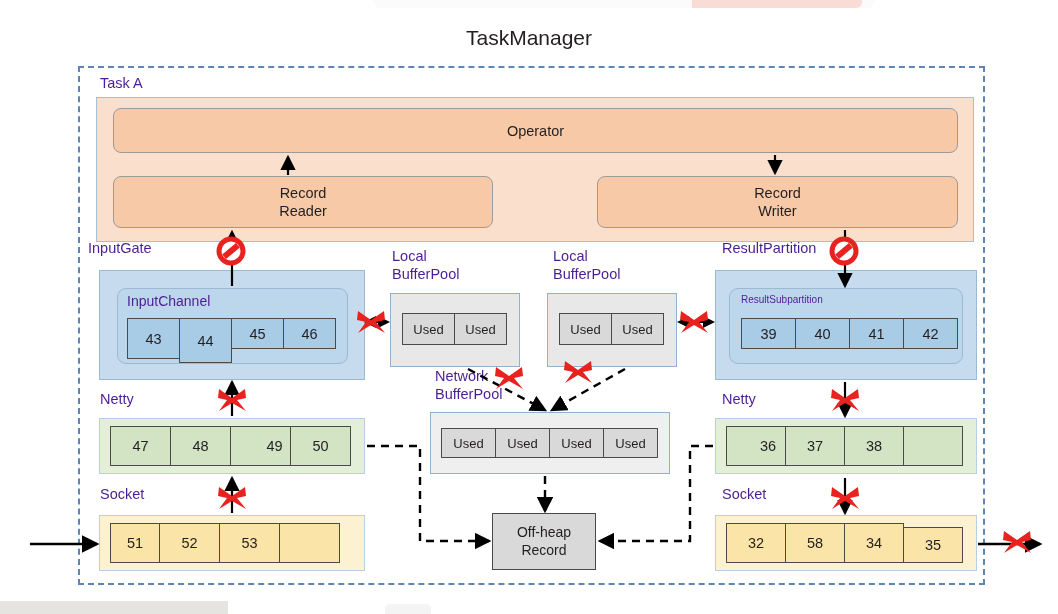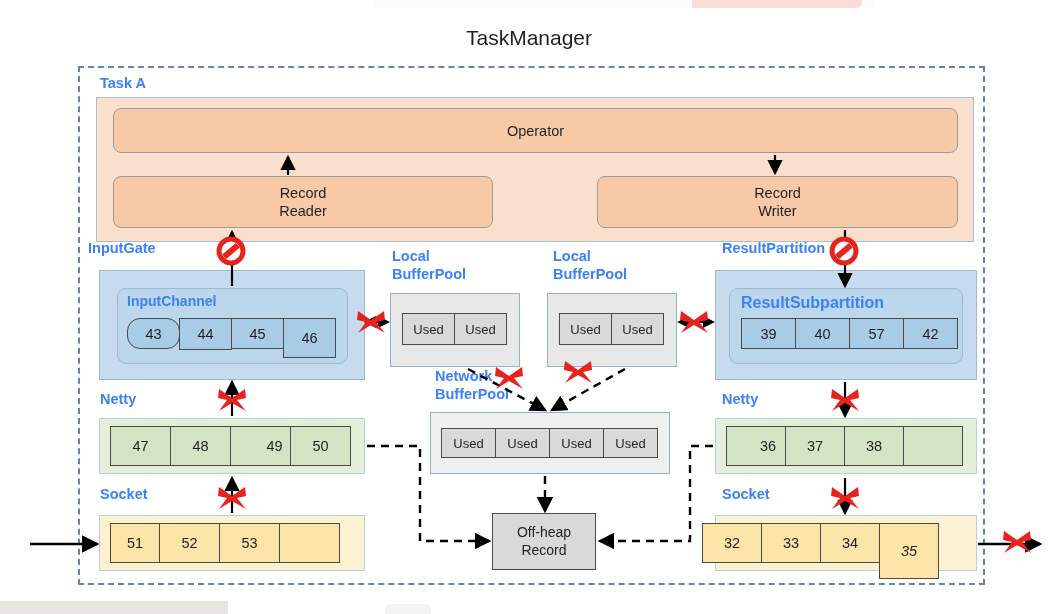--- a/index.html
+++ b/index.html
@@ -14,21 +14,21 @@
   .bottom-frag{position:absolute;left:0px;top:601px;width:228px;height:18px;background:#e6e4e0;}
   .bottom-frag2{position:absolute;left:385px;top:604px;width:46px;height:14px;background:#f4f4f4;border-radius:5px;}
 
   
   .title{position:absolute;left:0;top:26px;width:1058px;text-align:center;font-size:21px;color:#231f20;}
 
   
   .tm-box{left:78px;top:66px;width:907px;height:519px;border:2px dashed #5b86b5;background:transparent;}
 
   
-  .lbl{position:absolute;font-size:14.5px;color:#3b82f6;white-space:nowrap;line-height:1.12;font-weight:bold;}
+  .lbl{position:absolute;font-size:14.5px;color:#4c1d95;white-space:nowrap;line-height:1.12;}
 
   
   .taskA{left:96px;top:97px;width:878px;height:145px;background:#fbdfcd;border:1px solid #a9bdd4;}
   .op-box{left:113px;top:108px;width:845px;height:45px;background:#f7c9a6;border:1px solid #9b9b9b;border-radius:8px;
           display:flex;align-items:center;justify-content:center;font-size:14.5px;}
   .rr-box{left:113px;top:176px;width:380px;height:52px;background:#f7c9a6;border:1px solid #9b9b9b;border-radius:8px;}
   .rw-box{left:597px;top:176px;width:361px;height:52px;background:#f7c9a6;border:1px solid #9b9b9b;border-radius:8px;}
   .two-line{display:flex;flex-direction:column;align-items:center;justify-content:center;height:100%;font-size:14.5px;line-height:1.25;}
 
   
@@ -86,34 +86,34 @@
       <span>Record</span>
       <span>Writer</span>
     </div>
   </div>
 
   <div class="lbl" style="left:88px;top:240px;">InputGate</div>
   <div class="abs gate-box" style="left:99px;top:270px;width:266px;height:110px;"></div>
   <div class="abs gate-inner" style="left:117px;top:288px;width:231px;height:76px;"></div>
   <div class="lbl" style="left:127px;top:294px;font-size:14px;">InputChannel</div>
   <div class="cellrow" id="input-channel-cells" style="left:127px;top:318px;">
-      <div class="cell cell-blue" style="width: 53px; height: 31px; border-radius: 13px;">43</div>
-      <div class="cell cell-blue" style="width: 53px; height: 32px; margin-left: -1px;">44</div>
+      <div class="cell cell-blue" style="width: 53px; height: 41px;">43</div>
+      <div class="cell cell-blue" style="width: 53px; height: 45px; margin-left: -1px;">44</div>
       <div class="cell cell-blue" style="width: 53px; height: 31px; margin-left: -1px;">45</div>
-      <div class="cell cell-blue" style="width: 53px; height: 40px; margin-left: -1px;">46</div>
+      <div class="cell cell-blue" style="width: 53px; height: 31px; margin-left: -1px;">46</div>
     </div>
 
   <div class="lbl" style="left:722px;top:240px;">ResultPartition</div>
   <div class="abs gate-box" style="left:715px;top:270px;width:262px;height:110px;"></div>
   <div class="abs gate-inner" style="left:729px;top:288px;width:234px;height:76px;"></div>
-  <div class="lbl" style="left:741px;top:294px;font-size:16px;">ResultSubpartition</div>
+  <div class="lbl" style="left:741px;top:294px;font-size:10px;">ResultSubpartition</div>
   <div class="cellrow" id="result-subpartition-cells" style="left:741px;top:318px;">
       <div class="cell cell-blue" style="width: 55px; height: 31px;">39</div>
       <div class="cell cell-blue" style="width: 55px; height: 31px; margin-left: -1px;">40</div>
-      <div class="cell cell-blue" style="width: 55px; height: 31px; margin-left: -1px;">57</div>
+      <div class="cell cell-blue" style="width: 55px; height: 31px; margin-left: -1px;">41</div>
       <div class="cell cell-blue" style="width: 55px; height: 31px; margin-left: -1px;">42</div>
     </div>
 
   <div class="lbl" style="left:100px;top:391px;">Netty</div>
   <div class="abs netty-box" style="left:99px;top:418px;width:266px;height:56px;"></div>
   <div class="cellrow" id="netty-left-cells" style="left:110px;top:426px;">
       <div class="cell cell-green" style="width: 61px; height: 40px;">47</div>
       <div class="cell cell-green" style="width: 61px; height: 40px; margin-left: -1px;">48</div>
       <div class="cell cell-green" style="width: 61px; height: 40px; margin-left: -1px; padding-left: 28px;">49</div>
       <div class="cell cell-green" style="width: 61px; height: 40px; margin-left: -1px;">50</div>
@@ -132,25 +132,25 @@
   <div class="abs netty-box" style="left:715px;top:418px;width:262px;height:56px;"></div>
   <div class="cellrow" id="netty-right-cells" style="left:726px;top:426px;">
       <div class="cell cell-green" style="width: 60px; height: 40px; padding-left: 24px;">36</div>
       <div class="cell cell-green" style="width: 60px; height: 40px; margin-left: -1px;">37</div>
       <div class="cell cell-green" style="width: 60px; height: 40px; margin-left: -1px;">38</div>
       <div class="cell cell-green" style="width: 60px; height: 40px; margin-left: -1px;"></div>
     </div>
 
   <div class="lbl" style="left:722px;top:486px;">Socket</div>
   <div class="abs socket-box" style="left:715px;top:515px;width:262px;height:56px;"></div>
-  <div class="cellrow" id="socket-right-cells" style="left:702px;top:523px;">
+  <div class="cellrow" id="socket-right-cells" style="left:726px;top:523px;align-items:flex-end;">
       <div class="cell cell-yellow" style="width: 60px; height: 40px;">32</div>
-      <div class="cell cell-yellow" style="width: 60px; height: 40px; margin-left: -1px;">33</div>
+      <div class="cell cell-yellow" style="width: 60px; height: 40px; margin-left: -1px;">58</div>
       <div class="cell cell-yellow" style="width: 60px; height: 40px; margin-left: -1px;">34</div>
-      <div class="cell cell-yellow" style="width: 60px; height: 56px; margin-left: -1px; font-style: italic;">35</div>
+      <div class="cell cell-yellow" style="width: 60px; height: 36px; margin-left: -1px;">35</div>
     </div>
 
   <div class="lbl" style="left:392px;top:248px;">Local</div>
   <div class="lbl" style="left:392px;top:266px;">BufferPool</div>
   <div class="abs pool-box" style="left:390px;top:293px;width:130px;height:74px;"></div>
   <div class="cellrow" id="local-pool-left-cells" style="left:402px;top:313px;">
       <div class="cell cell-gray" style="width: 53px; height: 32px;">Used</div>
       <div class="cell cell-gray" style="width: 53px; height: 32px; margin-left: -1px;">Used</div>
     </div>
 

